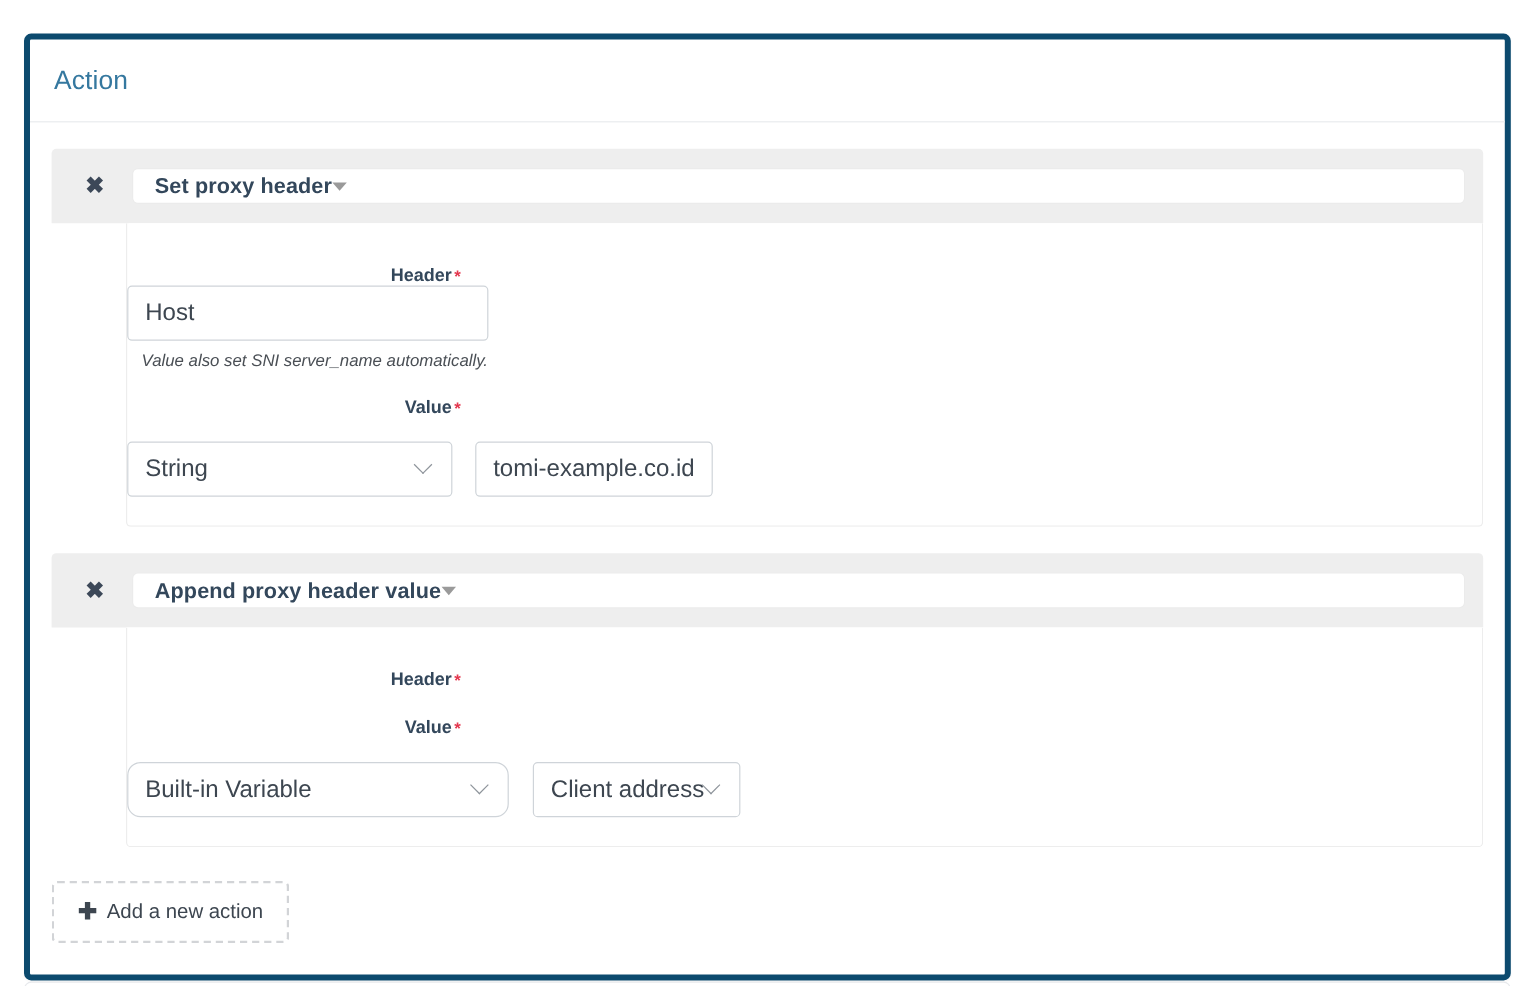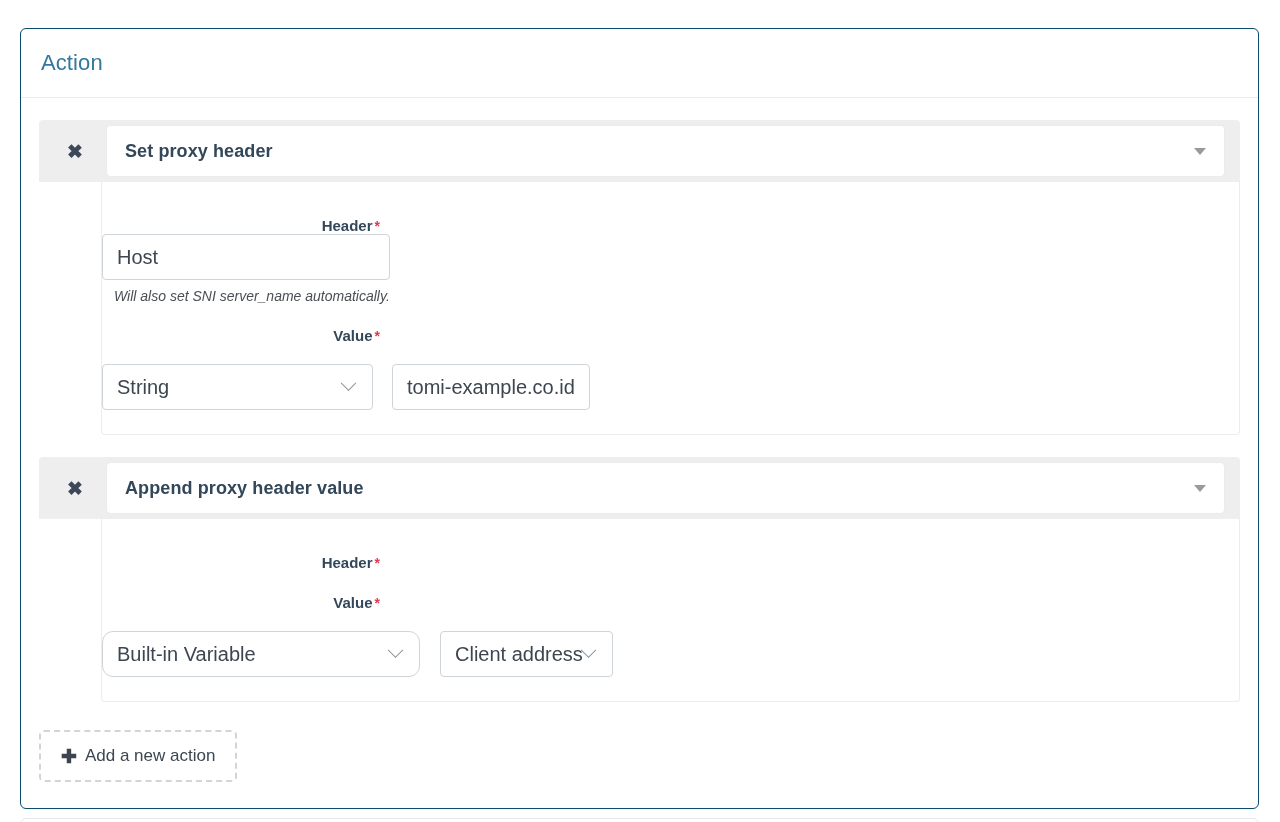--- a/index.html
+++ b/index.html
@@ -23,21 +23,21 @@
     height: 822px;
   }
 
   
   .card {
     position: absolute;
     left: 20px;
     top: 28px;
     width: 1239px;
     background: #ffffff;
-    border: 1px solid #0c4a6e;
+    border: 5px solid #0c4a6e;
     border-radius: 6px;
     box-shadow: 0 1px 2px rgba(0,0,0,0.035);
   }
   .card-header {
     height: 69px;
     border-bottom: 1px solid #e9ebee;
     display: flex;
     align-items: center;
     padding: 0 20px;
   }
@@ -74,28 +74,27 @@
     padding: 0;
   }
   .remove-glyph {
     font-size: 19px;
     font-weight: bold;
     color: #3c4858;
     line-height: 1;
   }
   .action-select {
     flex: 1;
-    height: 50px;
+    height: 28px;
     background: #ffffff;
     border: 0;
     border-radius: 4px;
     margin-left: 10px;
     display: flex;
     align-items: center;
-    justify-content: space-between;
     padding: 0 14px 0 18px;
     cursor: pointer;
     box-shadow: 0 0 0 1px rgba(0,0,0,0.01);
   }
   .action-select-label {
     font-size: 18px;
     font-weight: bold;
     color: #33475b;
     letter-spacing: .1px;
   }
@@ -252,21 +251,21 @@
         <div class="action-body">
 
           <div class="form-row">
             <div class="form-label">
               <span>Header</span><span class="req">*</span>
             </div>
             <div class="field-col">
               <div class="control">
                 <span class="control-text">Host</span>
               </div>
-              <div class="help-text">Will also set SNI server_name automatically.</div>
+              <div class="help-text">Value also set SNI server_name automatically.</div>
             </div>
           </div>
 
           <div class="form-row">
             <div class="form-label">
               <span>Value</span><span class="req">*</span>
             </div>
             <div class="field-col">
               <div class="split">
                 <div class="control select sel-narrow">

